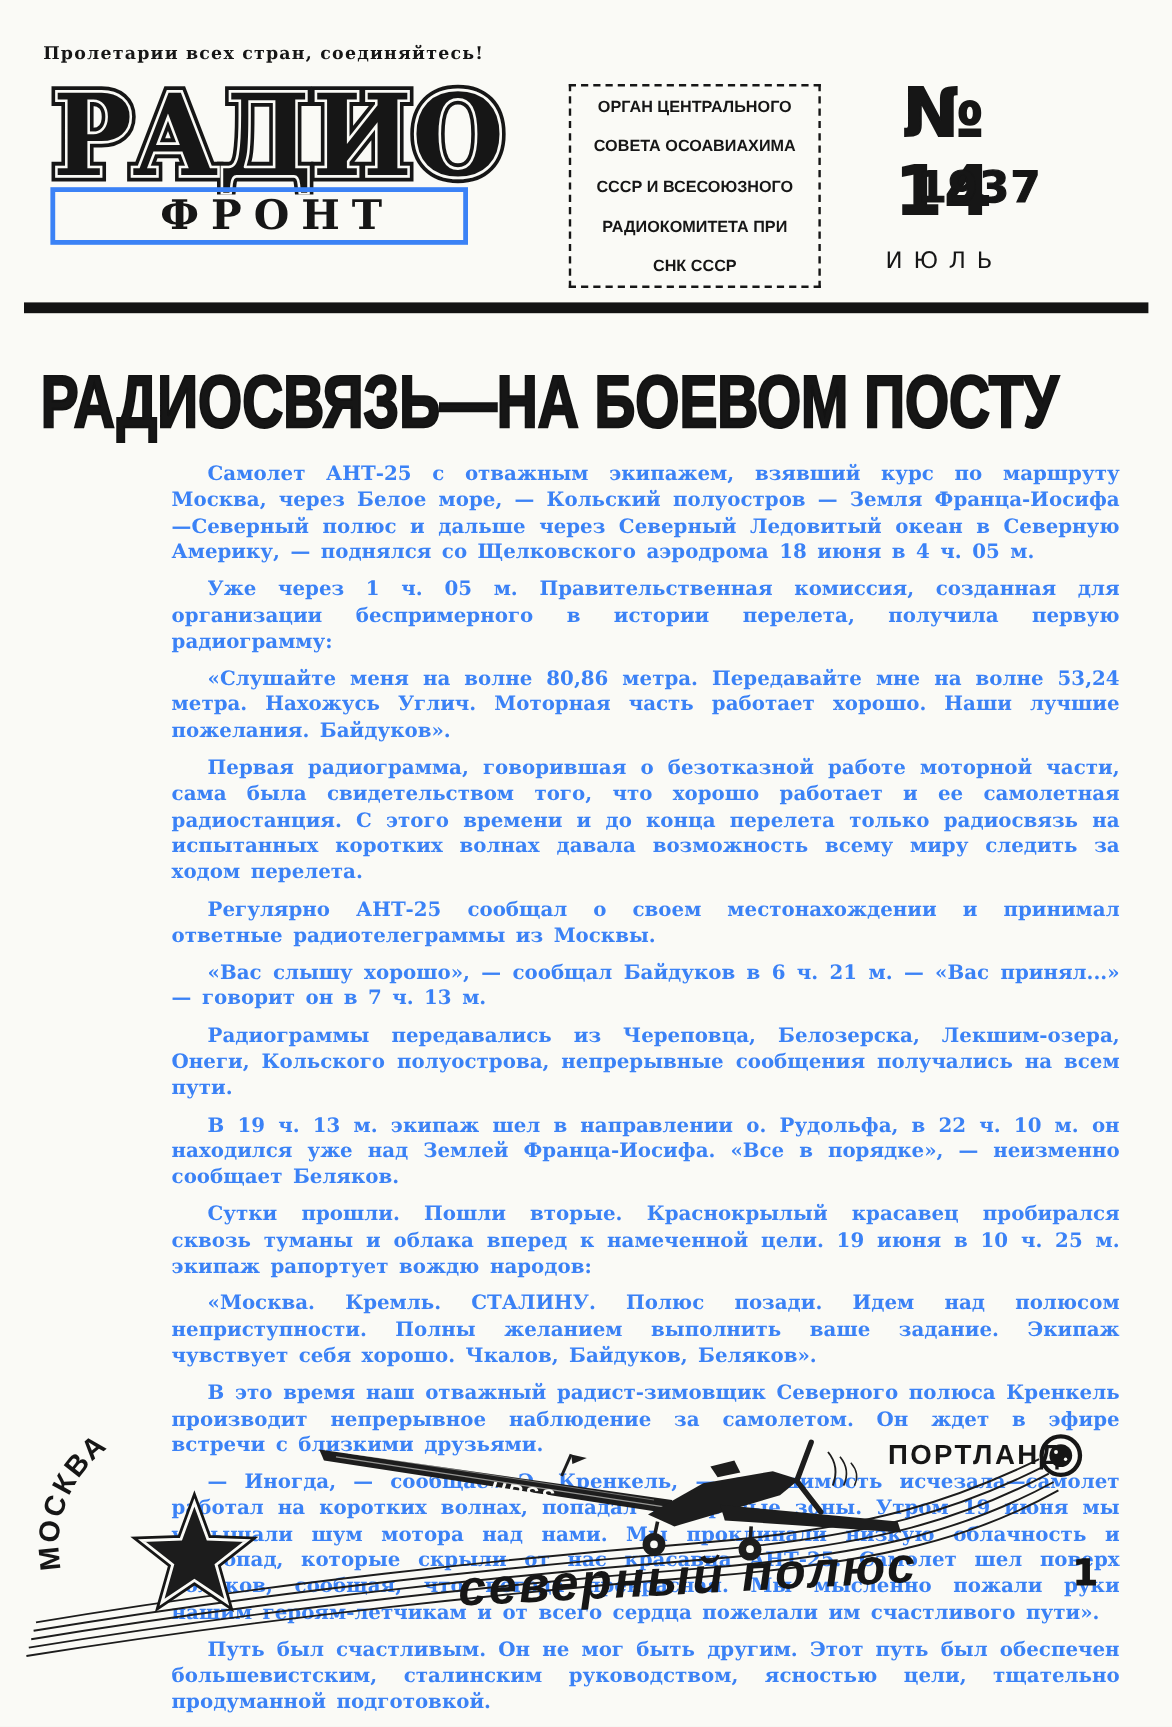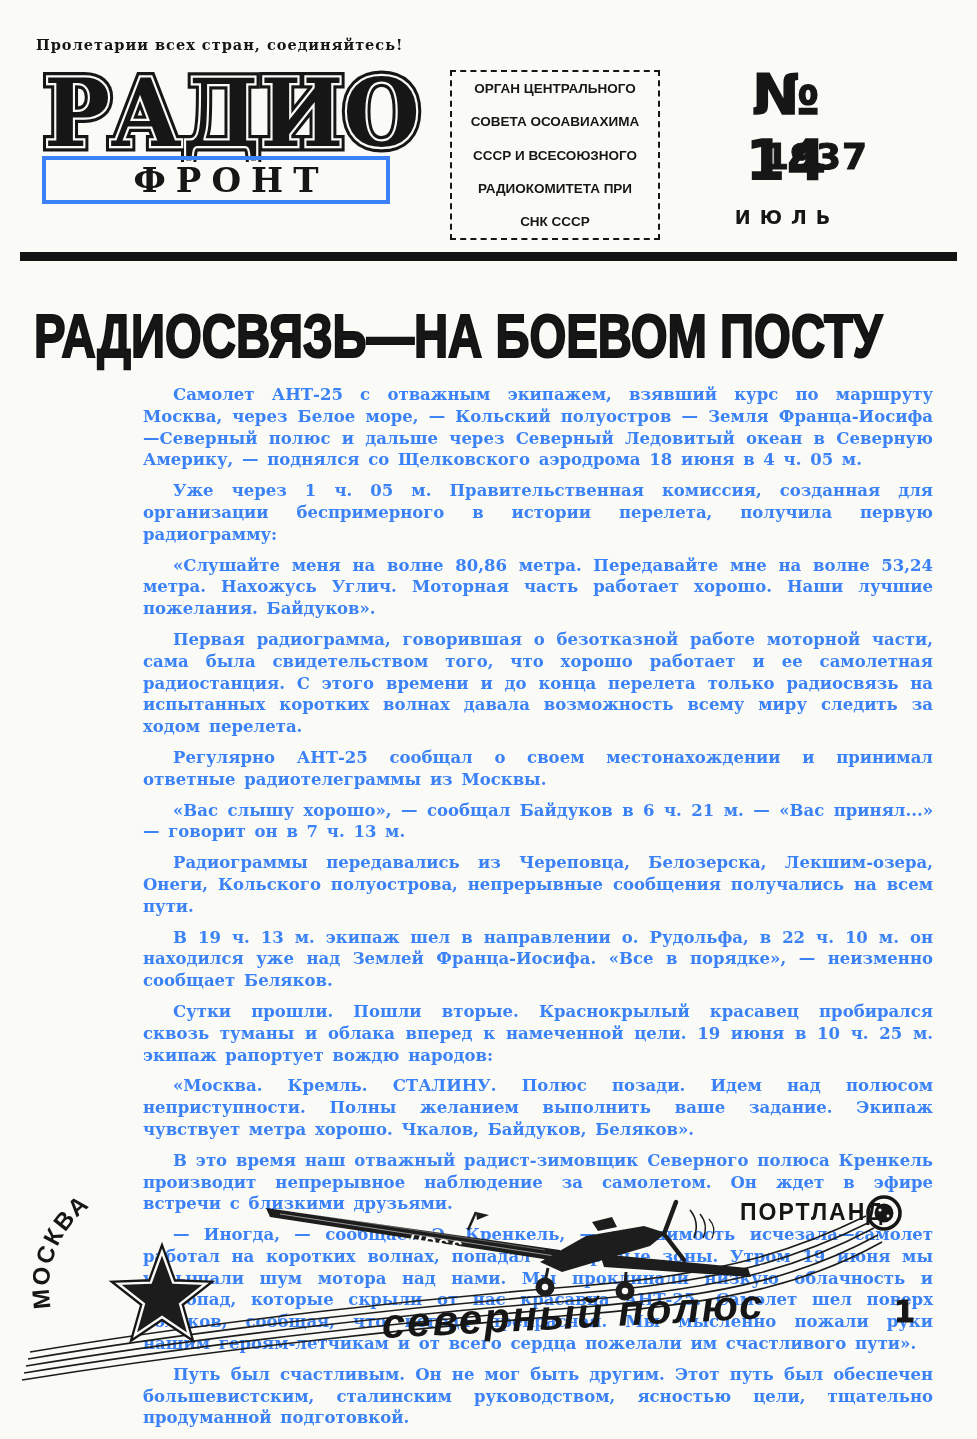--- a/index.html
+++ b/index.html
@@ -10,32 +10,32 @@
 
   .logo-svg{position:absolute;left:36px;top:56px;}
   .logo-svg text{font-family:"DejaVu Serif",serif;font-weight:bold;}
 
   .front-box{position:absolute;left:42px;top:156px;width:340px;height:40px;border:4px solid #3b82f6;
     display:flex;align-items:center;justify-content:center;}
   .front-box span{font-size:34px;font-weight:bold;letter-spacing:10px;line-height:1;padding-left:30px;}
 
   .edition-line{position:absolute;left:36px;top:216px;font-size:17.5px;font-weight:bold;}
 
-  .organ-box{position:absolute;left:450px;top:70px;width:186px;height:148px;border:2.5px dashed #161616;
+  .organ-box{position:absolute;left:474px;top:70px;width:186px;height:148px;border:2.5px dashed #161616;
     padding:9px 10px;display:flex;flex-direction:column;justify-content:space-between;text-align:center;}
   .organ-box div{font-family:"Liberation Sans",sans-serif;font-weight:bold;font-size:13.5px;white-space:nowrap;}
 
   .issue-number{position:absolute;left:712px;top:62px;width:150px;text-align:center;
     font-family:"DejaVu Sans",sans-serif;font-weight:bold;font-size:56px;letter-spacing:2px;
     -webkit-text-stroke:1.5px #161616;}
   .issue-year{position:absolute;left:741px;top:136px;width:150px;text-align:center;
     font-family:"DejaVu Sans",sans-serif;font-weight:bold;font-size:36px;letter-spacing:1px;
     -webkit-text-stroke:1px #161616;}
   .issue-month{position:absolute;left:712px;top:206px;width:150px;text-align:center;
-    font-family:"DejaVu Sans",sans-serif;font-weight:bold;font-size:19px;letter-spacing:9px;}
+    font-family:"DejaVu Sans",sans-serif;font-weight:normal;font-size:19px;letter-spacing:9px;}
 
   .top-rule{position:absolute;left:20px;top:252px;width:937px;height:9px;background:#131313;}
 
   .headline{position:absolute;left:34px;top:300px;width:940px;}
   .headline span{display:inline-block;font-family:"Liberation Sans",sans-serif;font-weight:bold;font-size:57px;
     letter-spacing:0px;-webkit-text-stroke:2px #131313;white-space:nowrap;
     transform:scale(0.83,1.08);transform-origin:left top;}
 
   .article{position:absolute;left:143px;top:384px;width:790px;}
   .article p{margin:0 0 9px 0;font-size:16.5px;line-height:21.8px;font-weight:700;
@@ -95,21 +95,21 @@
       <p>Регулярно АНТ-25 сообщал о своем местонахождении и принимал ответные радиотелеграммы из Москвы.</p>
 
       <p>«Вас слышу хорошо», — сообщал Байдуков в 6 ч. 21 м. — «Вас принял...» — говорит он в 7 ч. 13 м.</p>
 
       <p>Радиограммы передавались из Череповца, Белозерска, Лекшим-озера, Онеги, Кольского полуострова, непрерывные сообщения получались на всем пути.</p>
 
       <p>В 19 ч. 13 м. экипаж шел в направлении о. Рудольфа, в 22 ч. 10 м. он находился уже над Землей Франца-Иосифа. «Все в порядке», — неизменно сообщает Беляков.</p>
 
       <p>Сутки прошли. Пошли вторые. Краснокрылый красавец пробирался сквозь туманы и облака вперед к намеченной цели. 19 июня в 10 ч. 25 м. экипаж рапортует вождю народов:</p>
 
-      <p>«Москва. Кремль. СТАЛИНУ. Полюс позади. Идем над полюсом неприступности. Полны желанием выполнить ваше задание. Экипаж чувствует метра хорошо. Чкалов, Байдуков, Беляков».</p>
+      <p>«Москва. Кремль. СТАЛИНУ. Полюс позади. Идем над полюсом неприступности. Полны желанием выполнить ваше задание. Экипаж чувствует себя хорошо. Чкалов, Байдуков, Беляков».</p>
 
       <p>В это время наш отважный радист-зимовщик Северного полюса Кренкель производит непрерывное наблюдение за самолетом. Он ждет в эфире встречи с близкими друзьями.</p>
 
       <p>— Иногда, — сообщает Э. Кренкель, — слышимость исчезала—самолет работал на коротких волнах, попадал в мертвые зоны. Утром 19 июня мы услышали шум мотора над нами. Мы проклинали низкую облачность и снегопад, которые скрыли от нас красавца АНТ-25. Самолет шел поверх облаков, сообщая, что погода прекрасная. Мы мысленно пожали руки нашим героям-летчикам и от всего сердца пожелали им счастливого пути».</p>
 
       <p>Путь был счастливым. Он не мог быть другим. Этот путь был обеспечен большевистским, сталинским руководством, ясностью цели, тщательно продуманной подготовкой.</p>
     </div>
 
   <svg class="illus" width="977" height="230" viewBox="0 0 977 230">
 

